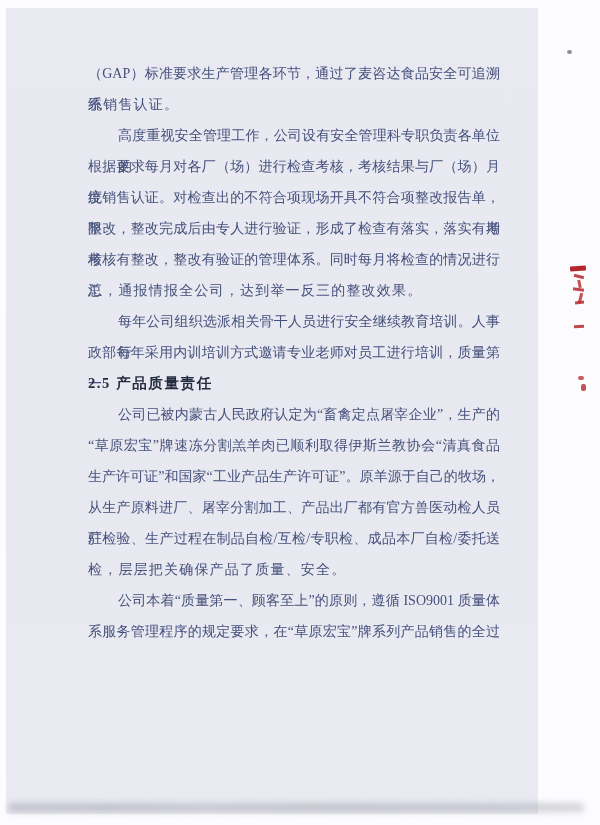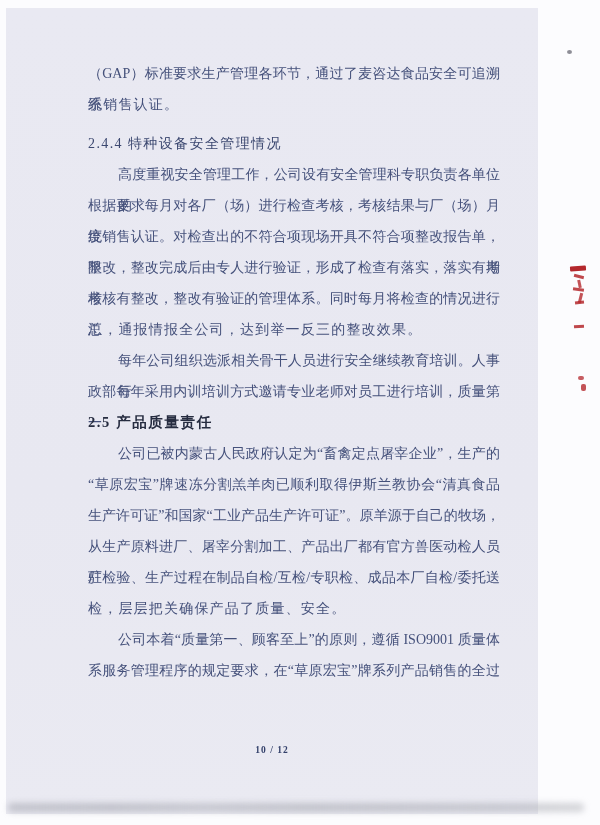--- a/index.html
+++ b/index.html
@@ -105,41 +105,39 @@
 </style>
 </head>
 <body>
 
 <div class="scan-bg">
   <div class="paper">
 
     <div class="content">
       <div class="line full">（GAP）标准要求生产管理各环节，通过了麦咨达食品安全可追溯系</div>
       <div class="line">统销售认证。</div>
-      <div class="line heading-244 gap-before">2.4.4 特种设备安全管理情况</div>
       <div class="line full indent">高度重视安全管理工作，公司设有安全管理科专职负责各单位的</div>
       <div class="line full">根据要求每月对各厂（场）进行检查考核，考核结果与厂（场）月度</div>
       <div class="line full">统销售认证。对检查出的不符合项现场开具不符合项整改报告单，限期</div>
       <div class="line full">整改，整改完成后由专人进行验证，形成了检查有落实，落实有考核，</div>
       <div class="line full">考核有整改，整改有验证的管理体系。同时每月将检查的情况进行汇</div>
       <div class="line">总，通报情报全公司，达到举一反三的整改效果。</div>
       <div class="line full indent">每年公司组织选派相关骨干人员进行安全继续教育培训。人事行</div>
       <div class="line full">政部每年采用内训培训方式邀请专业老师对员工进行培训，质量第一</div>
       <div class="line heading-25">2.5 产品质量责任</div>
       <div class="line full indent">公司已被内蒙古人民政府认定为“畜禽定点屠宰企业”，生产的</div>
       <div class="line full">“草原宏宝”牌速冻分割羔羊肉已顺利取得伊斯兰教协会“清真食品</div>
       <div class="line full">生产许可证”和国家“工业产品生产许可证”。原羊源于自己的牧场，</div>
       <div class="line full">从生产原料进厂、屠宰分割加工、产品出厂都有官方兽医动检人员驻</div>
       <div class="line full">厂检验、生产过程在制品自检/互检/专职检、成品本厂自检/委托送</div>
       <div class="line">检，层层把关确保产品了质量、安全。</div>
       <div class="line full indent">公司本着“质量第一、顾客至上”的原则，遵循 ISO9001 质量体</div>
       <div class="line full">系服务管理程序的规定要求，在“草原宏宝”牌系列产品销售的全过</div>
     </div>
 
-    <div class="footer">10 / 12</div>
 
     <div>
       <div class="stamp-piece stamp-bar"></div>
       <div class="stamp-piece stamp-stroke-1"></div>
       <div class="stamp-piece stamp-stroke-2"></div>
       <div class="stamp-piece stamp-stroke-3"></div>
       <div class="stamp-piece stamp-stroke-4"></div>
       <div class="stamp-piece stamp-stroke-5"></div>
       <div class="stamp-piece stamp-dash"></div>
       <div class="stamp-piece stamp-speck-1"></div>

